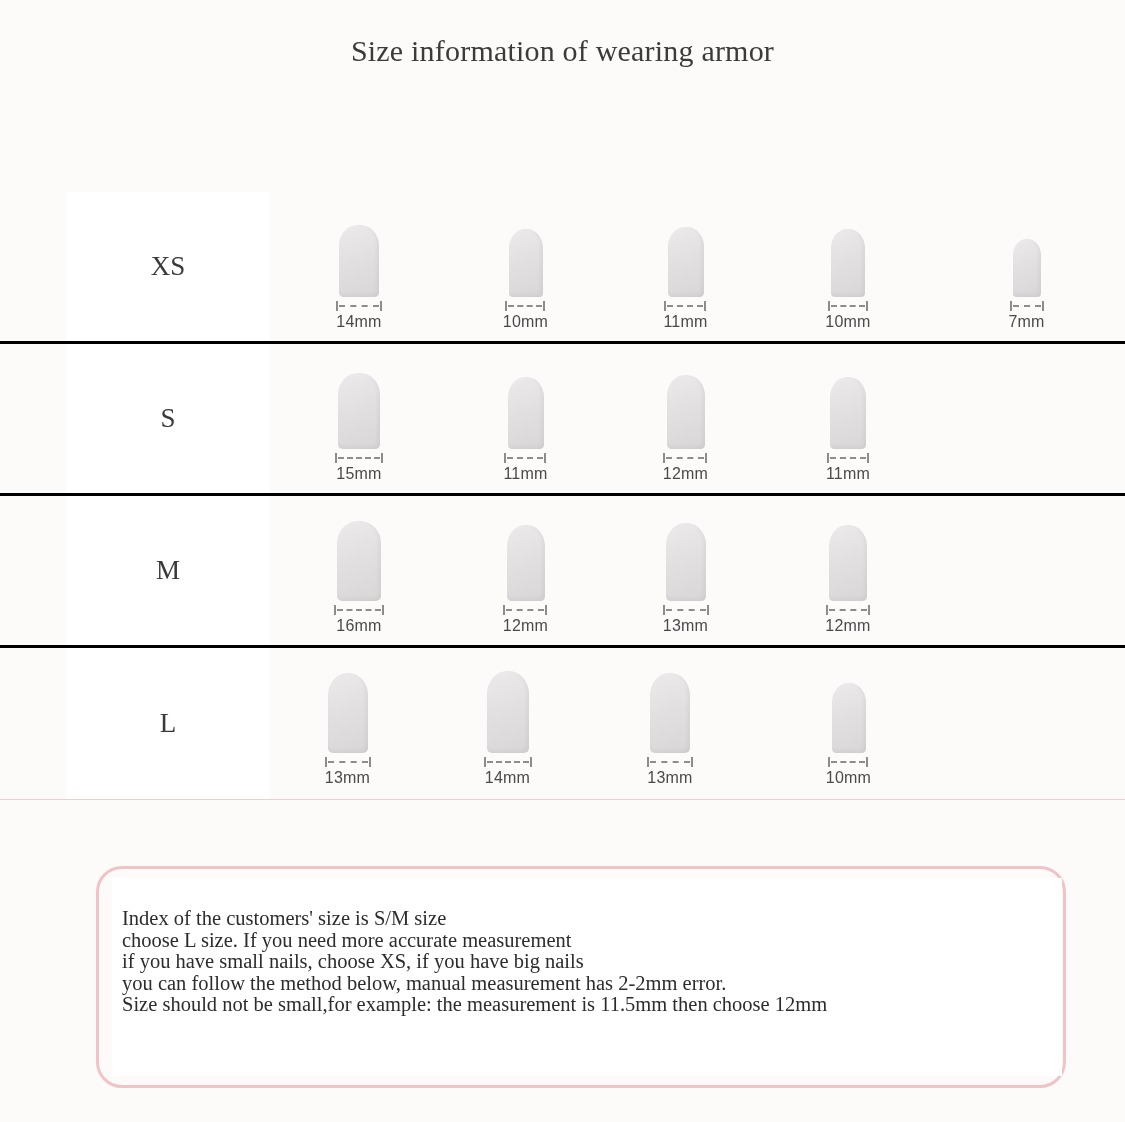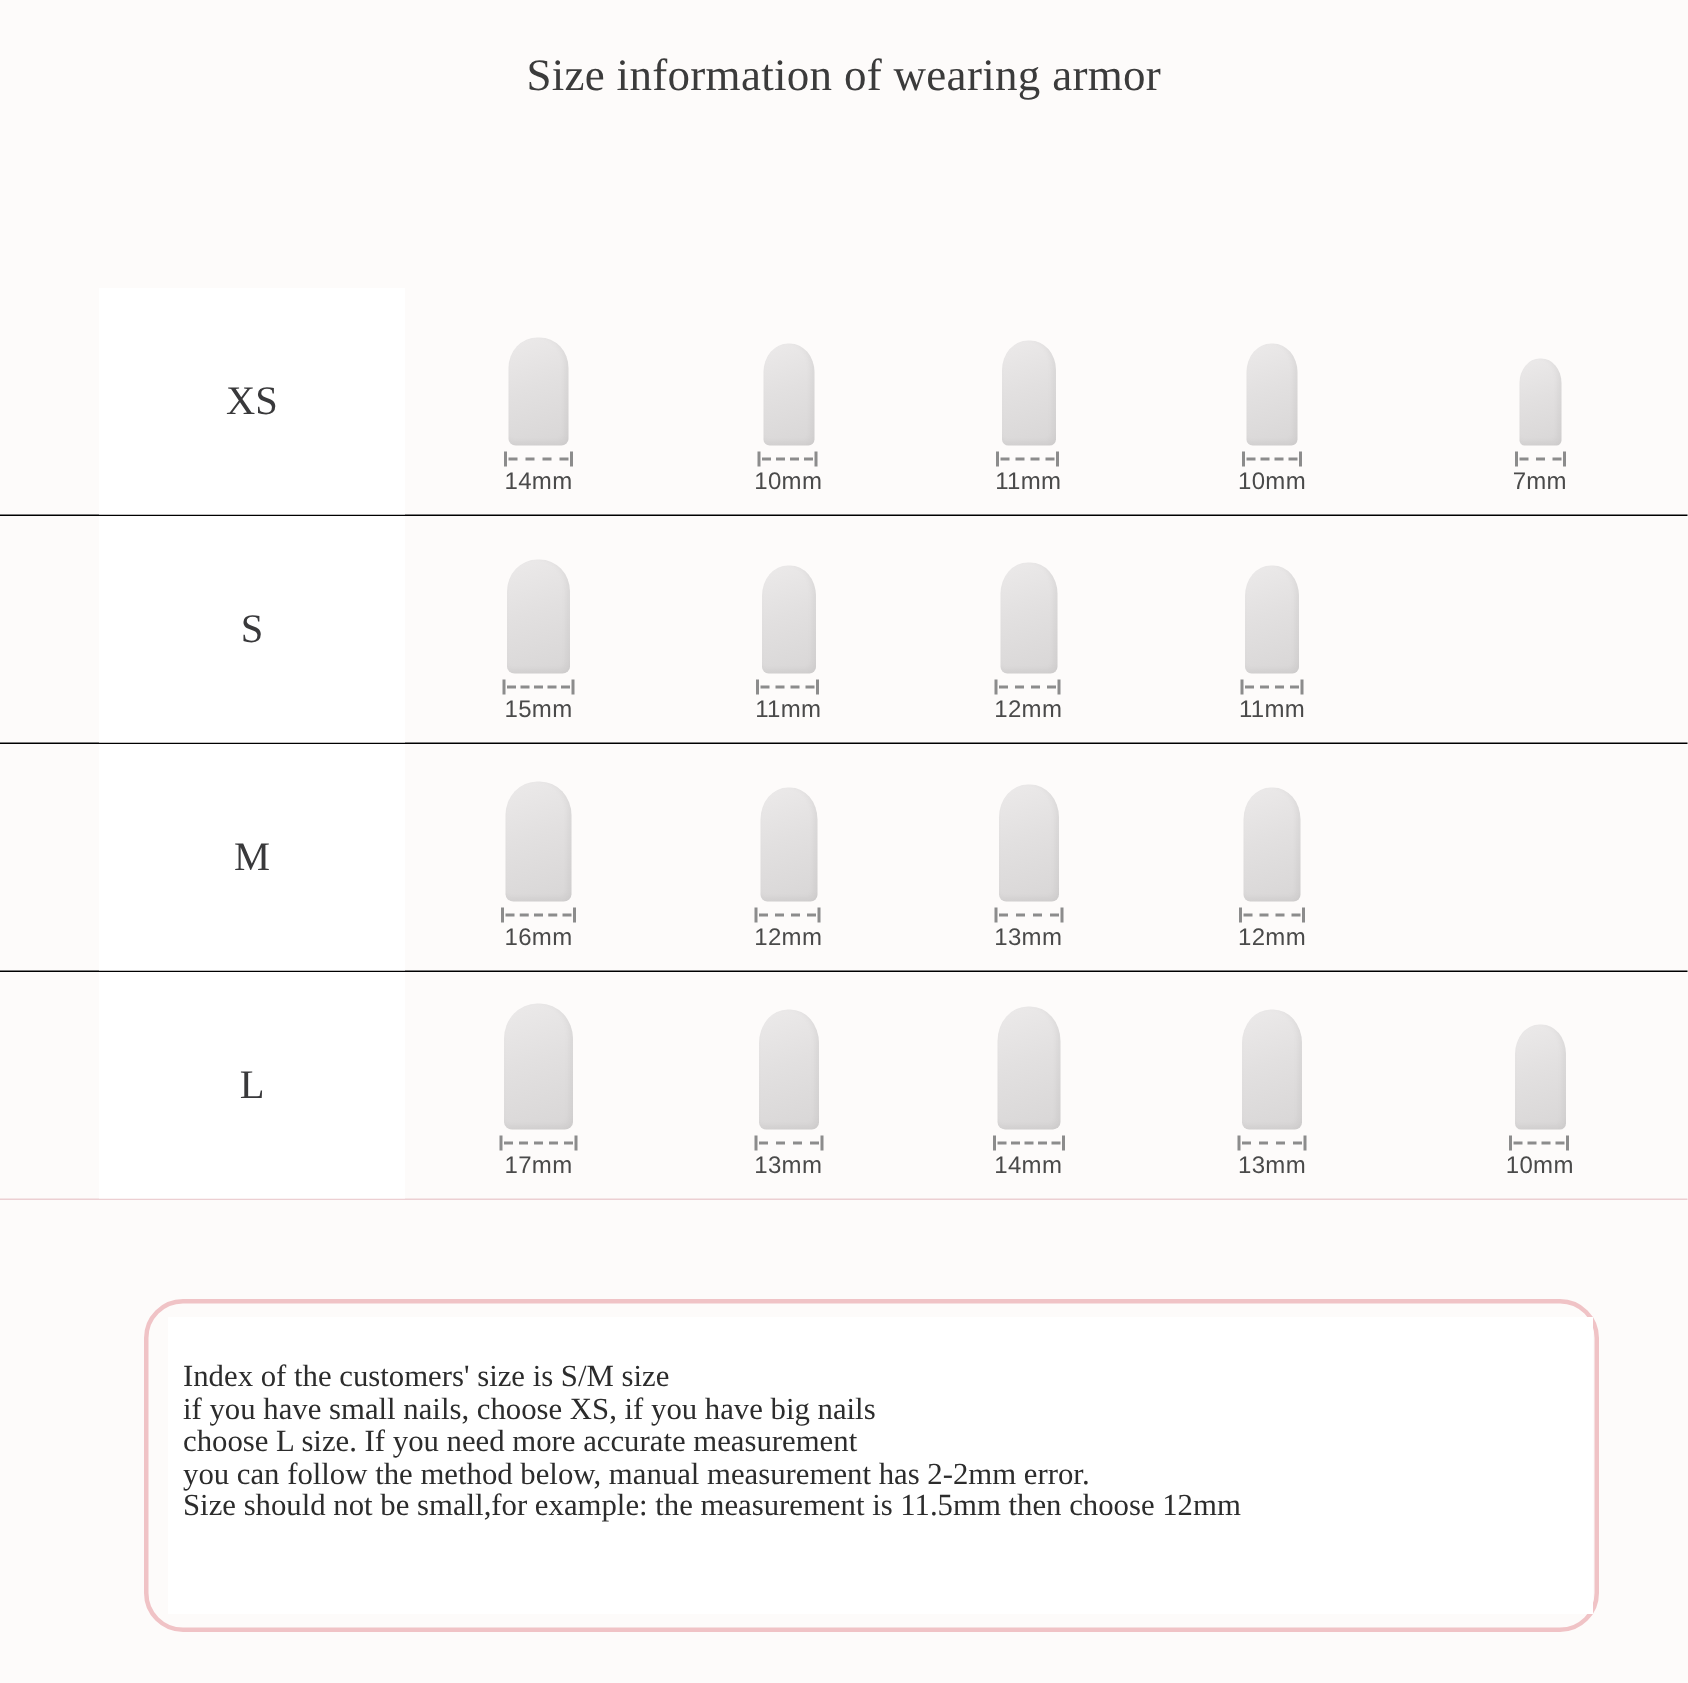--- a/index.html
+++ b/index.html
@@ -63,21 +63,21 @@
   .rows {
     position: absolute;
     top: 192px;
     left: 0;
     width: 1125px;
   }
   .row {
     position: relative;
     width: 1125px;
     height: 152px;
-    border-bottom: 1px solid #000000;
+    border-bottom: 3px solid #000000;
     box-sizing: border-box;
   }
   .row:last-child { border-bottom: 1px solid #eccfd2; }
 
   .size-cell {
     position: absolute;
     left: 66px;
     top: 0;
     width: 204px;
     height: 100%;
@@ -352,31 +352,20 @@
               </div>
             <div class="mm">12mm</div>
           </div>
         </div>
       </div>
     </div>
 
     <div class="row">
       <div class="size-cell">L</div>
       <div class="nails">
-        <div class="nail-col nc0">
-          <div class="nail-shape" style="width:46px;height:84px;margin-top:21px;"></div>
-          <div class="measure">
-            <div class="tick" style="width:52px;">
-                <span class="cap"></span>
-                <span class="dash"></span>
-                <span class="cap"></span>
-              </div>
-            <div class="mm">17mm</div>
-          </div>
-        </div>
         <div class="nail-col nc1">
           <div class="nail-shape" style="width:40px;height:80px;margin-top:25px;"></div>
           <div class="measure">
             <div class="tick" style="width:46px;">
                 <span class="cap"></span>
                 <span class="dash"></span>
                 <span class="cap"></span>
               </div>
             <div class="mm">13mm</div>
           </div>
@@ -416,19 +405,19 @@
         </div>
       </div>
     </div>
 
   </div>
 
   <div class="note-outer"></div>
   <div class="note-inner"></div>
   <div class="note-text">
     <div>Index of the customers' size is S/M size</div>
+    <div> choose L size. If you need more accurate measurement</div>
     <div>if you have small nails, choose XS, if you have big nails</div>
-    <div> choose L size. If you need more accurate measurement</div>
     <div>you can follow the method below, manual measurement has 2-2mm error.</div>
     <div>Size should not be small,for example: the measurement is 11.5mm  then choose 12mm</div>
   </div>
 
 </div>
 
 </body></html>

